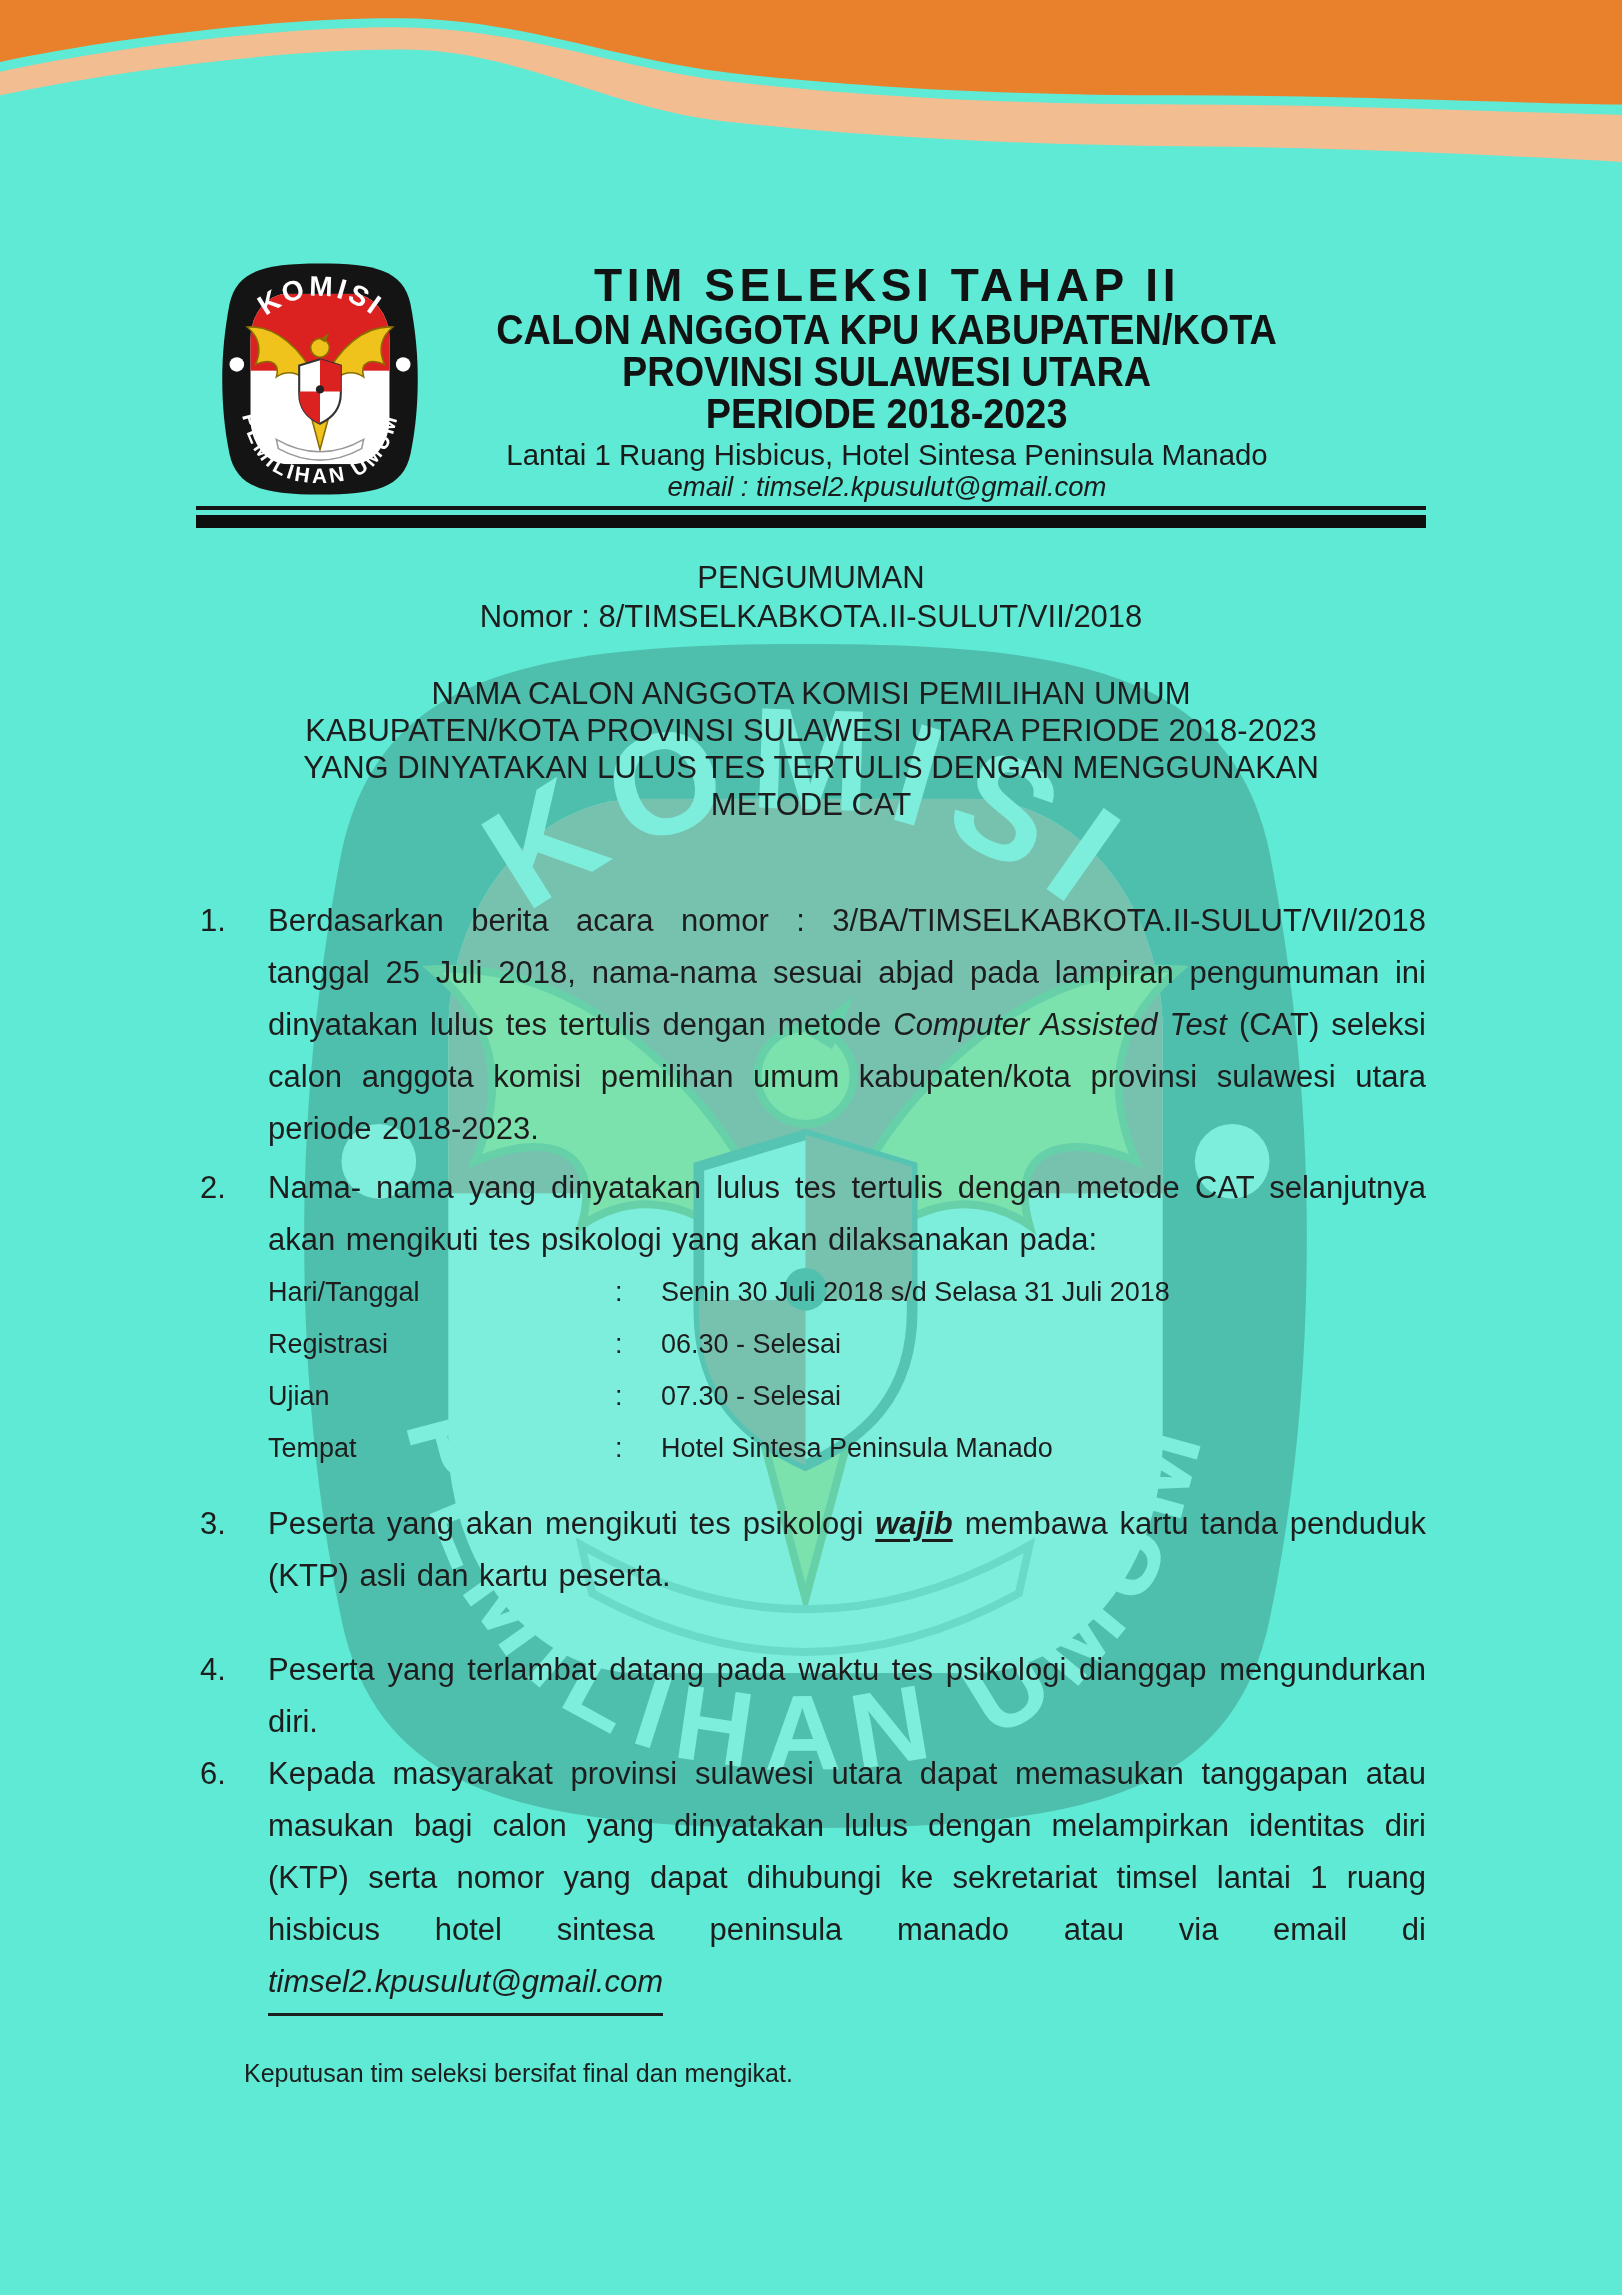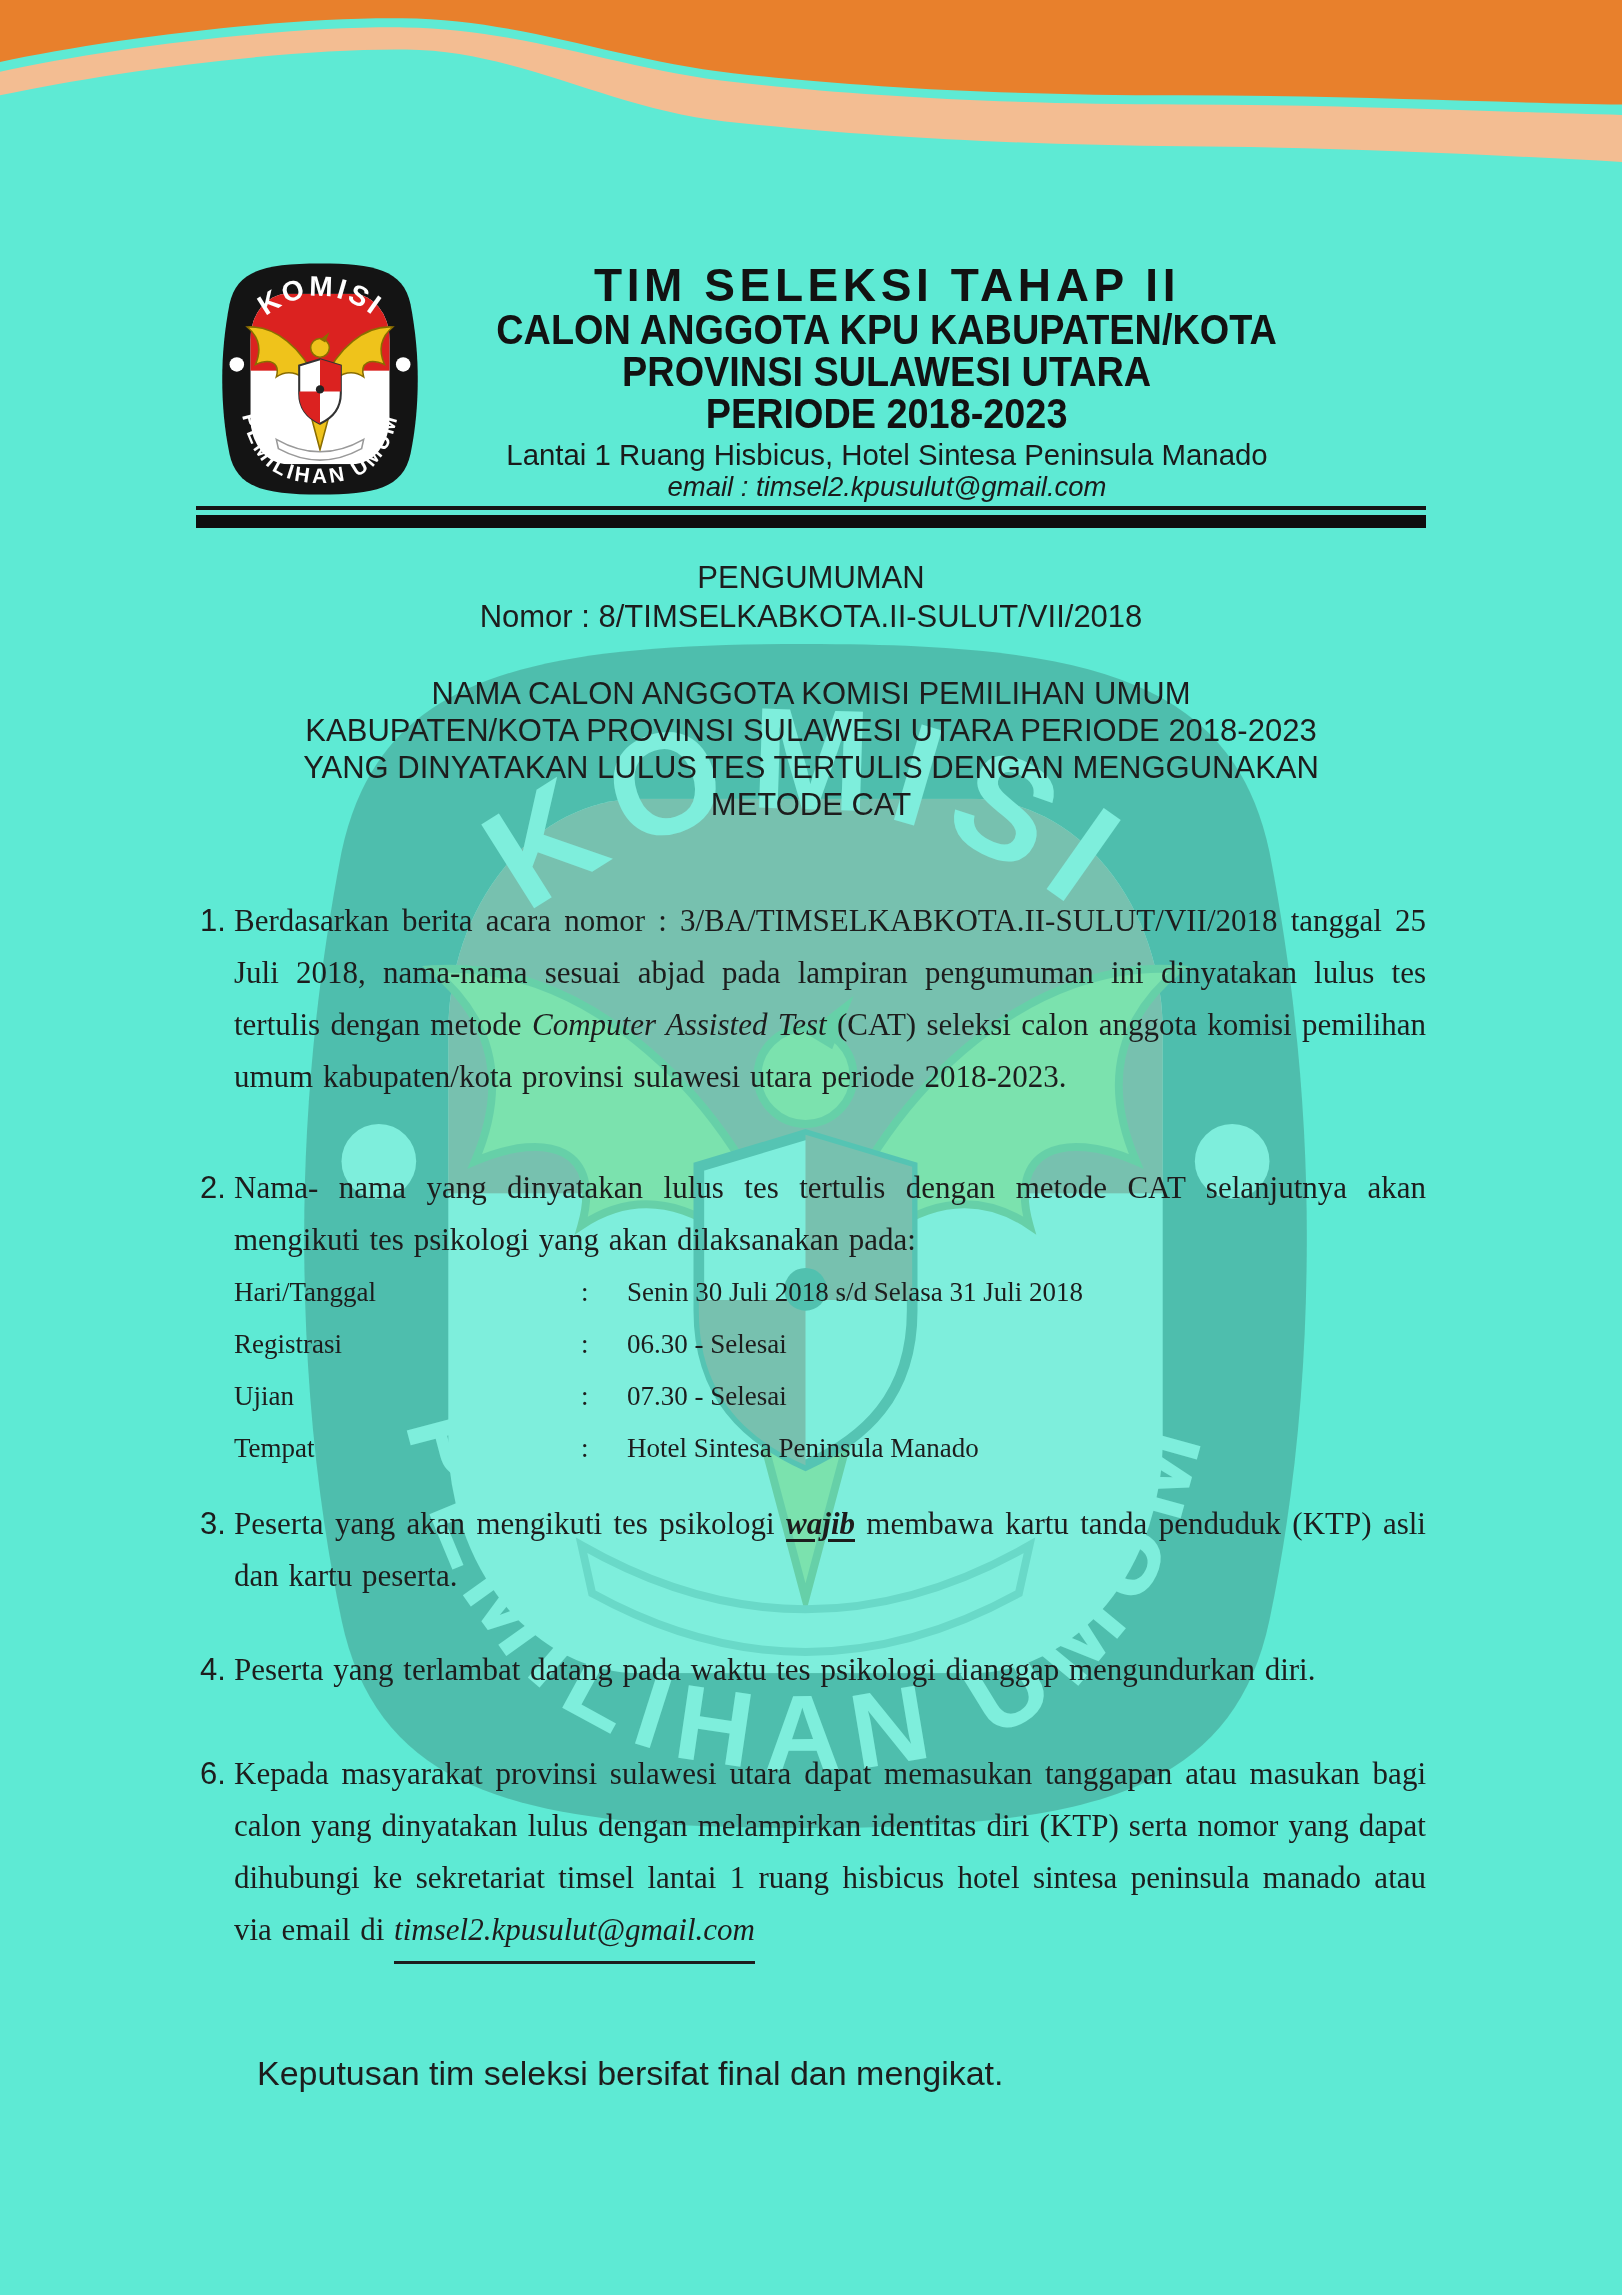--- a/index.html
+++ b/index.html
@@ -34,34 +34,34 @@
   .title-block{position:absolute;left:196px;top:558px;width:1230px;text-align:center;z-index:2;}
   .doc-title{font-size:31px;line-height:39px;}
   .doc-number{font-size:31px;line-height:39px;}
   .tentang{position:absolute;left:196px;top:675px;width:1230px;text-align:center;z-index:2;}
   .about-label,.about-line{font-size:31px;line-height:37px;}
 
   
   .items{position:absolute;left:196px;top:0;width:1230px;z-index:2;}
   .item{position:absolute;left:0;width:1230px;}
   .item-no{position:absolute;left:3.9px;top:0;font-size:31px;line-height:52px;}
-  .item-body{margin-left:38px;font-family:Liberation Serif, serif;}
+  .item-body{margin-left:72px;}
   .item-lead{font-size:31px;line-height:52px;text-align:justify;word-spacing:2px;}
   .sched{margin-top:0;}
   .sched-row{display:flex;font-size:27px;line-height:52px;}
   .sched-label{width:347px;flex:0 0 347px;}
   .sched-colon{width:46px;flex:0 0 46px;}
   .sched-value{flex:1;}
 
   .seg-italic{font-style:italic;}
   .seg-bold-italic-underline{font-weight:700;font-style:italic;text-decoration:underline;
       text-decoration-thickness:3.3px;text-underline-offset:4.6px;}
   .seg-italic-underline{font-style:italic;border-bottom:3.3px solid #1d1d1d;padding-bottom:14px;}
 
-  .closing{position:absolute;left:257px;top:2047px;width:1171px;font-size:34px;line-height:52px;z-index:2;}
+  .closing{position:absolute;left:244px;top:2047px;width:1171px;font-size:25px;line-height:52px;z-index:2;}
 </style>
 </head>
 <body>
 
 <div class="page">
 
   <svg class="defs" aria-hidden="true">
     <defs>
       <symbol id="kpu-logo" viewBox="0 0 200 228">
         <path fill="#141414" d="M100 3 C152 3 180 9 187 42 C192 68 194 92 194 114 C194 138 192 162 187 186 C180 219 152 225 100 225 C48 225 20 219 13 186 C8 162 6 138 6 114 C6 92 8 68 13 42 C20 9 48 3 100 3 Z"></path>

